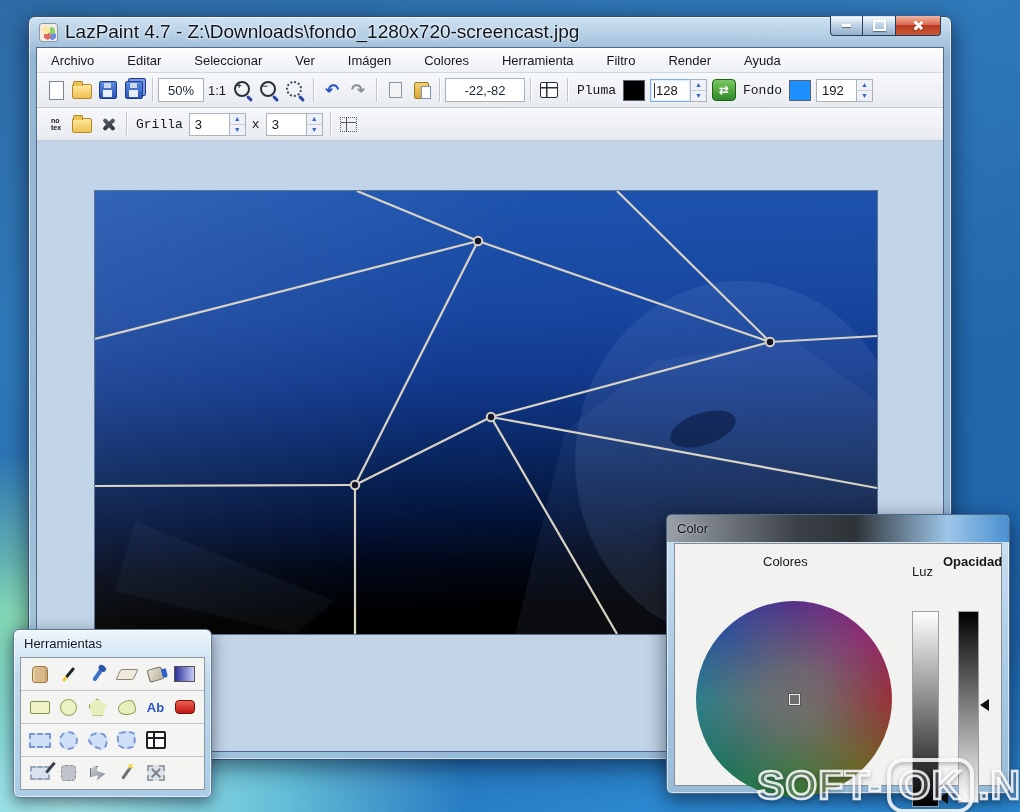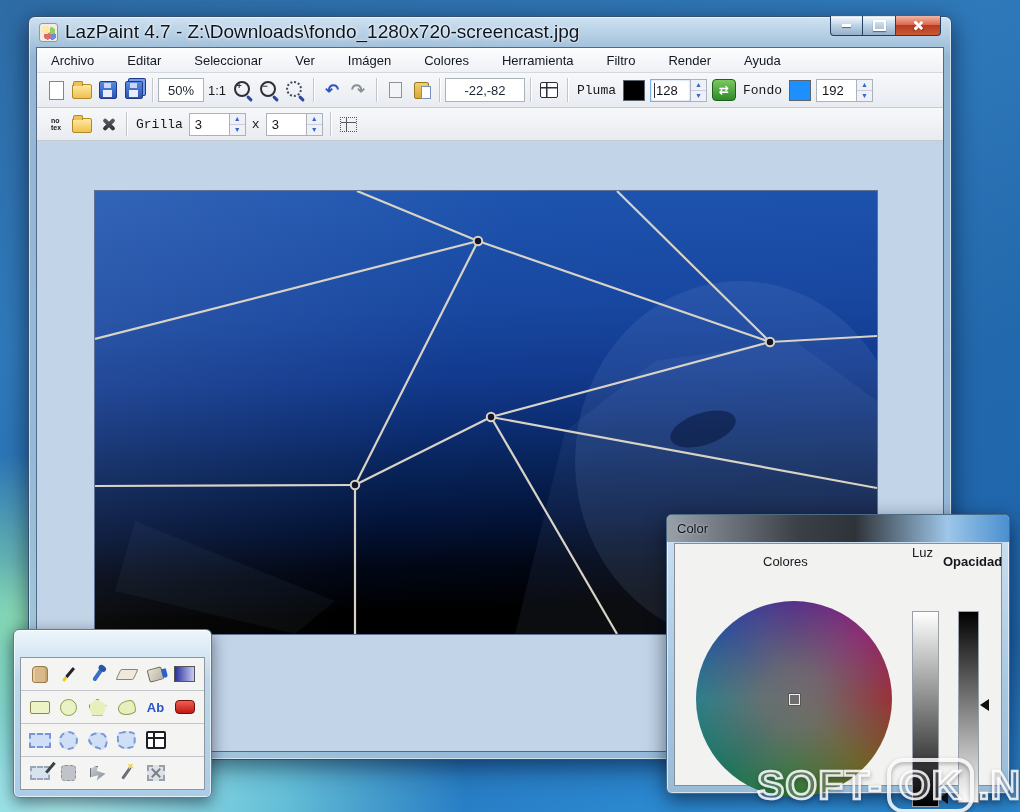--- a/index.html
+++ b/index.html
@@ -372,20 +372,23 @@
               <circle cx="675" cy="151" r="4.2" fill="#141428" stroke="#d9d3c5" stroke-width="2"></circle>
               <circle cx="396" cy="226" r="4.2" fill="#141428" stroke="#d9d3c5" stroke-width="2"></circle>
               <circle cx="260" cy="294" r="4.2" fill="#141428" stroke="#d9d3c5" stroke-width="2"></circle>
             </svg>
         </div>
       </div>
     </div>
   </div>
 
   <div class="float-win tools-palette">
+    <div class="ptitle">
+      <span>Herramientas</span>
+    </div>
     <div class="tools-panel" id="tools-panel">
         <div class="tool-row">
           <div class="tool-cell">
             <span class="ti ti-hand"></span>
           </div>
           <div class="tool-cell">
             <span class="ti ti-pencil"></span>
           </div>
           <div class="tool-cell">
             <span class="ti ti-eyedropper"></span>
@@ -456,21 +459,21 @@
         </div>
       </div>
   </div>
 
   <div class="float-win color-window">
     <div class="color-titlebar">
       <span>Color</span>
     </div>
     <div class="color-panel">
       <span class="cw-label" style="left:88px;top:10px;">Colores</span>
-      <span class="cw-label" style="left:237px;top:1px;">Luz</span>
+      <span class="cw-label" style="left:237px;top:20px;">Luz</span>
       <span class="cw-label" style="left:268px;top:10px;font-weight:bold;">Opacidad</span>
       <div class="wheel">
         <div class="wheel-marker"></div>
       </div>
       <div class="vslider luz-slider"></div>
       <div class="vslider opa-slider"></div>
       <span class="sl-arrow" style="left:264px;top:248px;"></span>
       <span class="sl-arrow" style="left:305px;top:155px;"></span>
     </div>
   </div>

